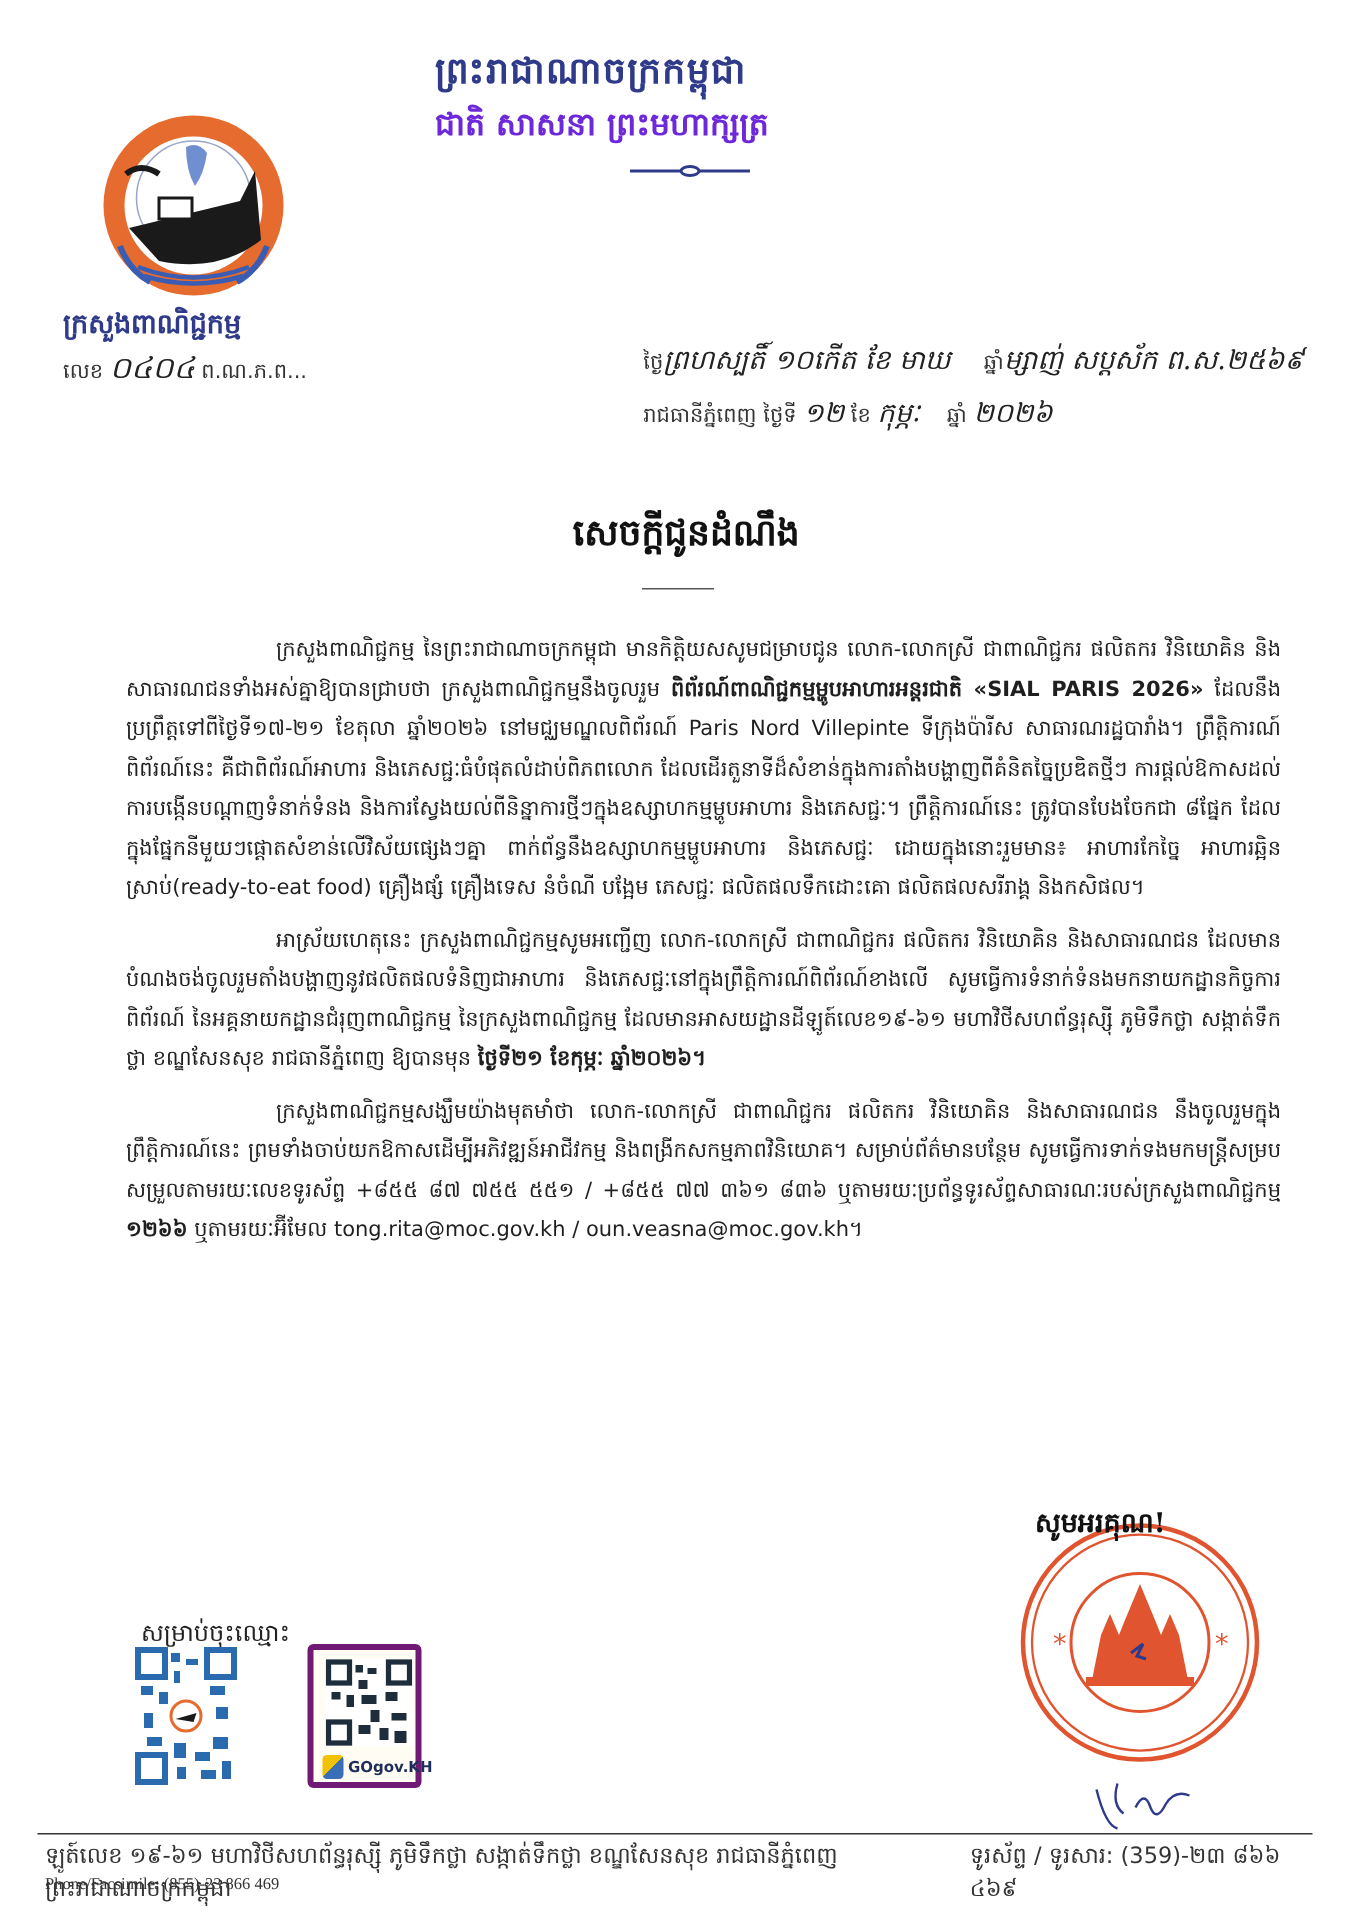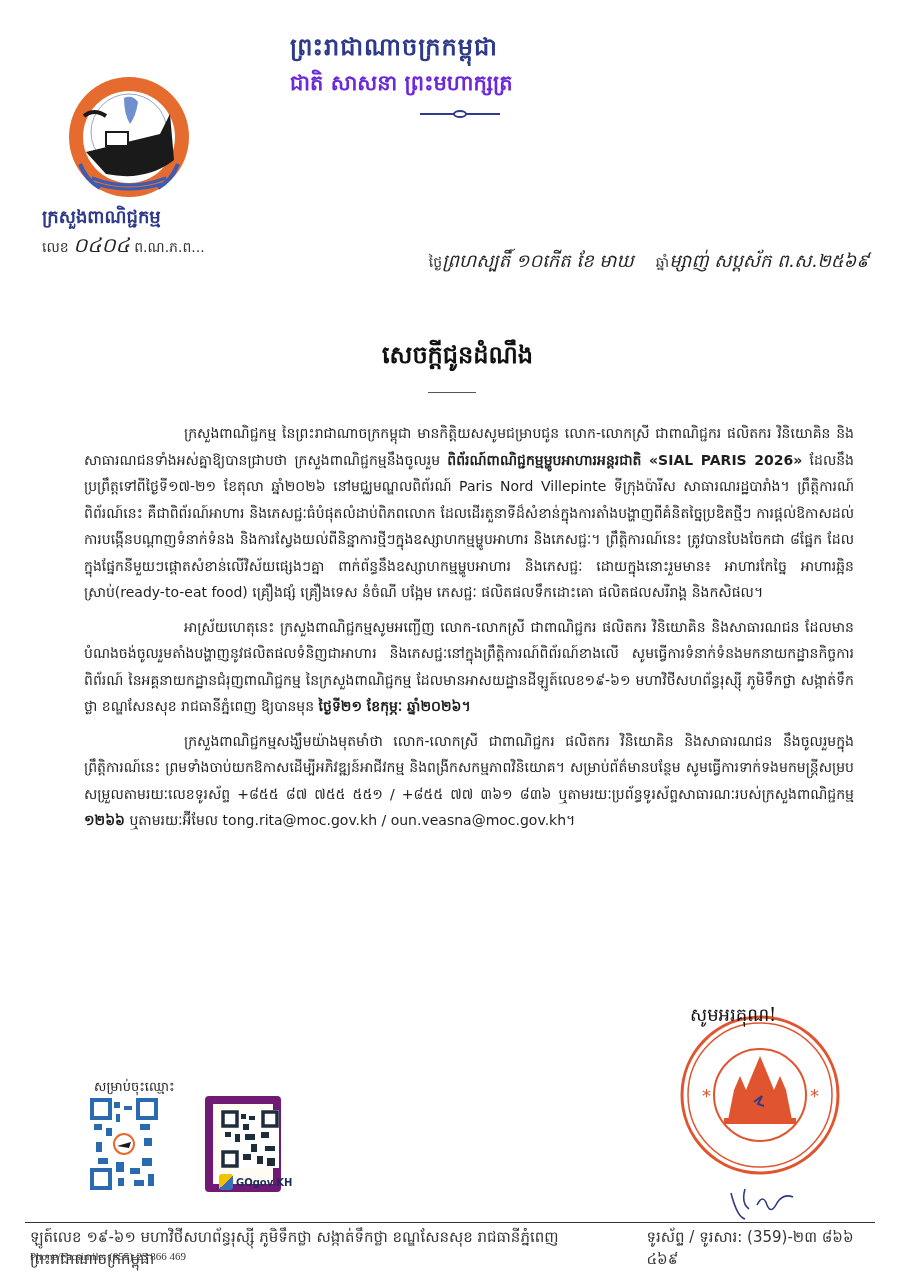--- a/index.html
+++ b/index.html
@@ -11,38 +11,38 @@
     .motto { font-family: "DejaVu Serif", serif; font-weight: bold; color: #6d28d9; font-size: 21px; line-height: 34px; }
     .ornament { margin: 10px auto 0; width: 80px; height: 8px; position: relative; }
     .ornament::before { content: ""; position: absolute; left: 0; right: 0; top: 3px; height: 2px; background: #2f3a8a; }
     .ornament span { position: absolute; left: 33px; top: 0; width: 14px; height: 8px; background: #fff; border: 2px solid #2f3a8a; border-radius: 50%; }
 
     .logo { position: absolute; left: 66px; top: 74px; width: 126px; height: 126px; }
     .ministry-name { position: absolute; left: 42px; top: 204px; font-family: "DejaVu Serif", serif; font-weight: bold; color: #2f3a8a; font-size: 18px; line-height: 26px; }
     .ref-no { position: absolute; left: 42px; top: 232px; font-size: 14px; color: #333; }
     .ref-no .hand { font-family: "DejaVu Serif", serif; font-style: italic; font-size: 20px; color: #222; }
 
-    .date-block { position: absolute; right: 36px; top: 244px; text-align: left; font-size: 14px; color: #333; line-height: 34px; }
+    .date-block { position: absolute; right: 36px; top: 224px; text-align: left; font-size: 14px; color: #333; line-height: 34px; }
     .date-block .hand { font-family: "DejaVu Serif", serif; font-style: italic; font-size: 18px; color: #222; }
 
     .title { position: absolute; left: 0; right: 0; top: 340px; text-align: center; font-family: "DejaVu Serif", serif; font-weight: bold; font-size: 24px; color: #111; padding-left: 10px; }
     .title-rule { position: absolute; left: 428px; top: 392px; width: 48px; height: 1px; background: #555; }
 
     .body { position: absolute; left: 84px; top: 420px; width: 770px; font-size: 14px; line-height: 26.5px; text-align: justify; color: #1f1f1f; }
     .body p { text-indent: 100px; margin-bottom: 8px; }
     .body b { font-weight: bold; }
 
-    .thanks { position: absolute; left: 690px; top: 1003px; font-family: "DejaVu Serif", serif; font-weight: normal; font-size: 18px; color: #111; }
+    .thanks { position: absolute; left: 690px; top: 1003px; font-family: "DejaVu Serif", serif; font-weight: bold; font-size: 18px; color: #111; }
 
     .stamp { position: absolute; left: 650px; top: 1010px; width: 210px; height: 170px; }
     .signature { position: absolute; left: 725px; top: 1185px; width: 80px; height: 40px; }
 
-    .qr-label { position: absolute; left: 94px; top: 1078px; font-size: 13px; color: #222; }
+    .qr-label { position: absolute; left: 94px; top: 1078px; font-size: 16px; color: #222; }
     .qr1 { position: absolute; left: 90px; top: 1098px; width: 68px; height: 92px; }
-    .qr2-card { position: absolute; left: 205px; top: 1096px; width: 76px; height: 96px; border: 8px solid #701a75; border-radius: 4px; background: #fffdf3; }
+    .qr2-card { position: absolute; left: 205px; top: 1096px; width: 76px; height: 96px; border: 4px solid #701a75; border-radius: 4px; background: #fffdf3; }
     .qr2 { position: absolute; left: 8px; top: 6px; width: 58px; height: 58px; }
     .gov-badge { position: absolute; left: 6px; top: 70px; display: flex; align-items: center; gap: 3px; }
     .gov-mark { width: 14px; height: 16px; background: linear-gradient(135deg, #f2c100 50%, #3a6fb7 50%); border-radius: 3px; }
     .gov-text { font-size: 10px; color: #1e2d5c; font-weight: bold; }
 
     .footer-rule { position: absolute; left: 25px; right: 30px; top: 1222px; height: 1px; background: #333; }
     .footer-km { position: absolute; left: 30px; top: 1227px; right: 30px; display: flex; justify-content: space-between; font-size: 15px; color: #333; align-items: center; }
     .footer-en { position: absolute; left: 30px; top: 1250px; right: 30px; display: flex; justify-content: space-between; font-family: "Liberation Serif", serif; font-size: 11px; color: #333; }
   </style>
 </head>
@@ -74,20 +74,29 @@
   <span>លេខ</span>
   <span class="hand">០៤០៤</span>
   <span>ព.ណ.ភ.ព...</span>
 </div>
 
 <div class="date-block">
   <div>
     <span>ថ្ងៃ</span><span class="hand">ព្រហស្បតិ៍ ១០កើត ខែ មាឃ</span>
     &nbsp;&nbsp;&nbsp;
     <span>ឆ្នាំ</span><span class="hand">ម្សាញ់ សប្តស័ក ព.ស.២៥៦៩</span>
+  </div>
+  <div>
+    <span>រាជធានីភ្នំពេញ ថ្ងៃទី</span>
+    <span class="hand">១២</span>
+    <span>ខែ</span>
+    <span class="hand">កុម្ភៈ</span>
+    &nbsp;&nbsp;
+    <span>ឆ្នាំ</span>
+    <span class="hand">២០២៦</span>
   </div>
 </div>
 
 <div class="title">សេចក្តីជូនដំណឹង</div>
 <div class="title-rule"></div>
 
 <div class="body">
   <p>
     <span>ក្រសួងពាណិជ្ជកម្ម នៃព្រះរាជាណាចក្រកម្ពុជា មានកិត្តិយសសូមជម្រាបជូន លោក-លោកស្រី ជាពាណិជ្ជករ ផលិតករ វិនិយោគិន និងសាធារណជនទាំងអស់គ្នាឱ្យបានជ្រាបថា ក្រសួងពាណិជ្ជកម្មនឹងចូលរួម </span><b>ពិព័រណ៍ពាណិជ្ជកម្មម្ហូបអាហារអន្តរជាតិ «SIAL PARIS 2026»</b><span> ដែលនឹងប្រព្រឹត្តទៅពីថ្ងៃទី១៧-២១ ខែតុលា ឆ្នាំ២០២៦ នៅមជ្ឈមណ្ឌលពិព័រណ៍ Paris Nord Villepinte ទីក្រុងប៉ារីស សាធារណរដ្ឋបារាំង។ ព្រឹត្តិការណ៍ពិព័រណ៍នេះ គឺជាពិព័រណ៍អាហារ និងភេសជ្ជៈធំបំផុតលំដាប់ពិភពលោក ដែលដើរតួនាទីដ៏សំខាន់ក្នុងការតាំងបង្ហាញពីគំនិតច្នៃប្រឌិតថ្មីៗ ការផ្តល់ឱកាសដល់ការបង្កើនបណ្តាញទំនាក់ទំនង និងការស្វែងយល់ពីនិន្នាការថ្មីៗក្នុងឧស្សាហកម្មម្ហូបអាហារ និងភេសជ្ជៈ។ ព្រឹត្តិការណ៍នេះ ត្រូវបានបែងចែកជា ៨ផ្នែក ដែលក្នុងផ្នែកនីមួយៗផ្តោតសំខាន់លើវិស័យផ្សេងៗគ្នា ពាក់ព័ន្ធនឹងឧស្សាហកម្មម្ហូបអាហារ និងភេសជ្ជៈ ដោយក្នុងនោះរួមមាន៖ អាហារកែច្នៃ អាហារឆ្អិនស្រាប់(ready-to-eat food) គ្រឿងផ្សំ គ្រឿងទេស នំចំណី បង្អែម ភេសជ្ជៈ ផលិតផលទឹកដោះគោ ផលិតផលសរីរាង្គ និងកសិផល។</span>
   </p>

